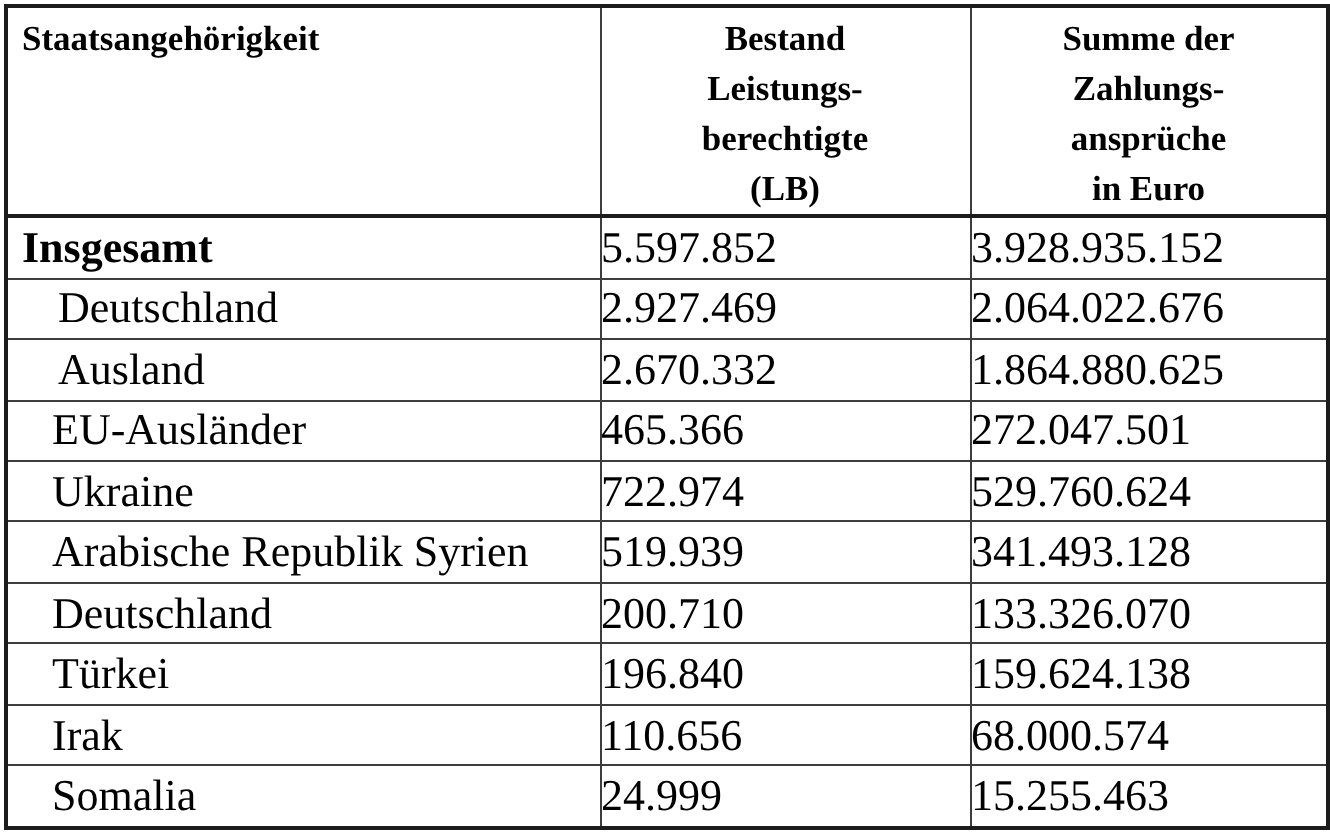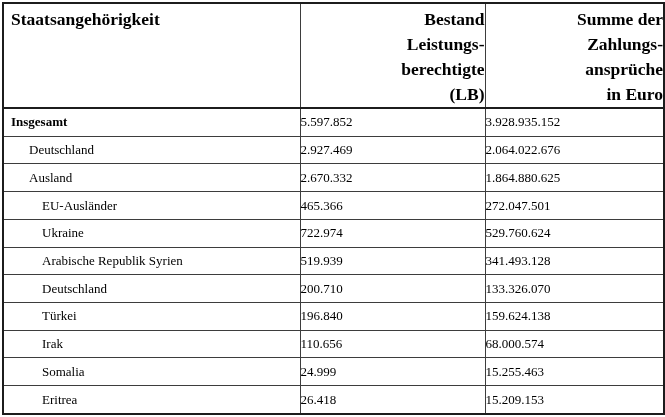--- a/index.html
+++ b/index.html
@@ -32,33 +32,33 @@
   thead tr { height: 105px; }
   thead th {
     border-bottom: 2px solid #1c1c1c;
     vertical-align: top;
     font-weight: bold;
     font-size: 17.5px;
     line-height: 25px;
     padding-top: 3px;
   }
   th.head-left { text-align: left; padding-left: 7px; }
-  th.head-center { text-align: right; }
+  th.head-center { text-align: center; }
   .hline { display: block; }
   tbody tr { height: 25px; }
   tbody td {
-    font-size: 13px;
+    font-size: 22px;
     line-height: 24px;
     vertical-align: middle;
   }
   td.label { text-align: left; }
   td.num { }
   .ind0 { padding-left: 7px; font-weight: bold; }
   .ind1 { padding-left: 25px; }
-  .ind2 { padding-left: 38px; }
+  .ind2 { padding-left: 22px; }
 </style>
 </head>
 <body>
 
 <div class="page">
   <table class="stat-table">
     <colgroup>
       <col class="c1">
         <col class="c2">
         <col class="c3">
@@ -126,20 +126,15 @@
       <tr>
         <td class="label ind2">Irak</td>
         <td class="num">110.656</td>
         <td class="num">68.000.574</td>
       </tr>
       <tr>
         <td class="label ind2">Somalia</td>
         <td class="num">24.999</td>
         <td class="num">15.255.463</td>
       </tr>
-      <tr>
-        <td class="label ind2">Eritrea</td>
-        <td class="num">26.418</td>
-        <td class="num">15.209.153</td>
-      </tr>
     </tbody>
   </table>
 </div>
 
 </body></html>

